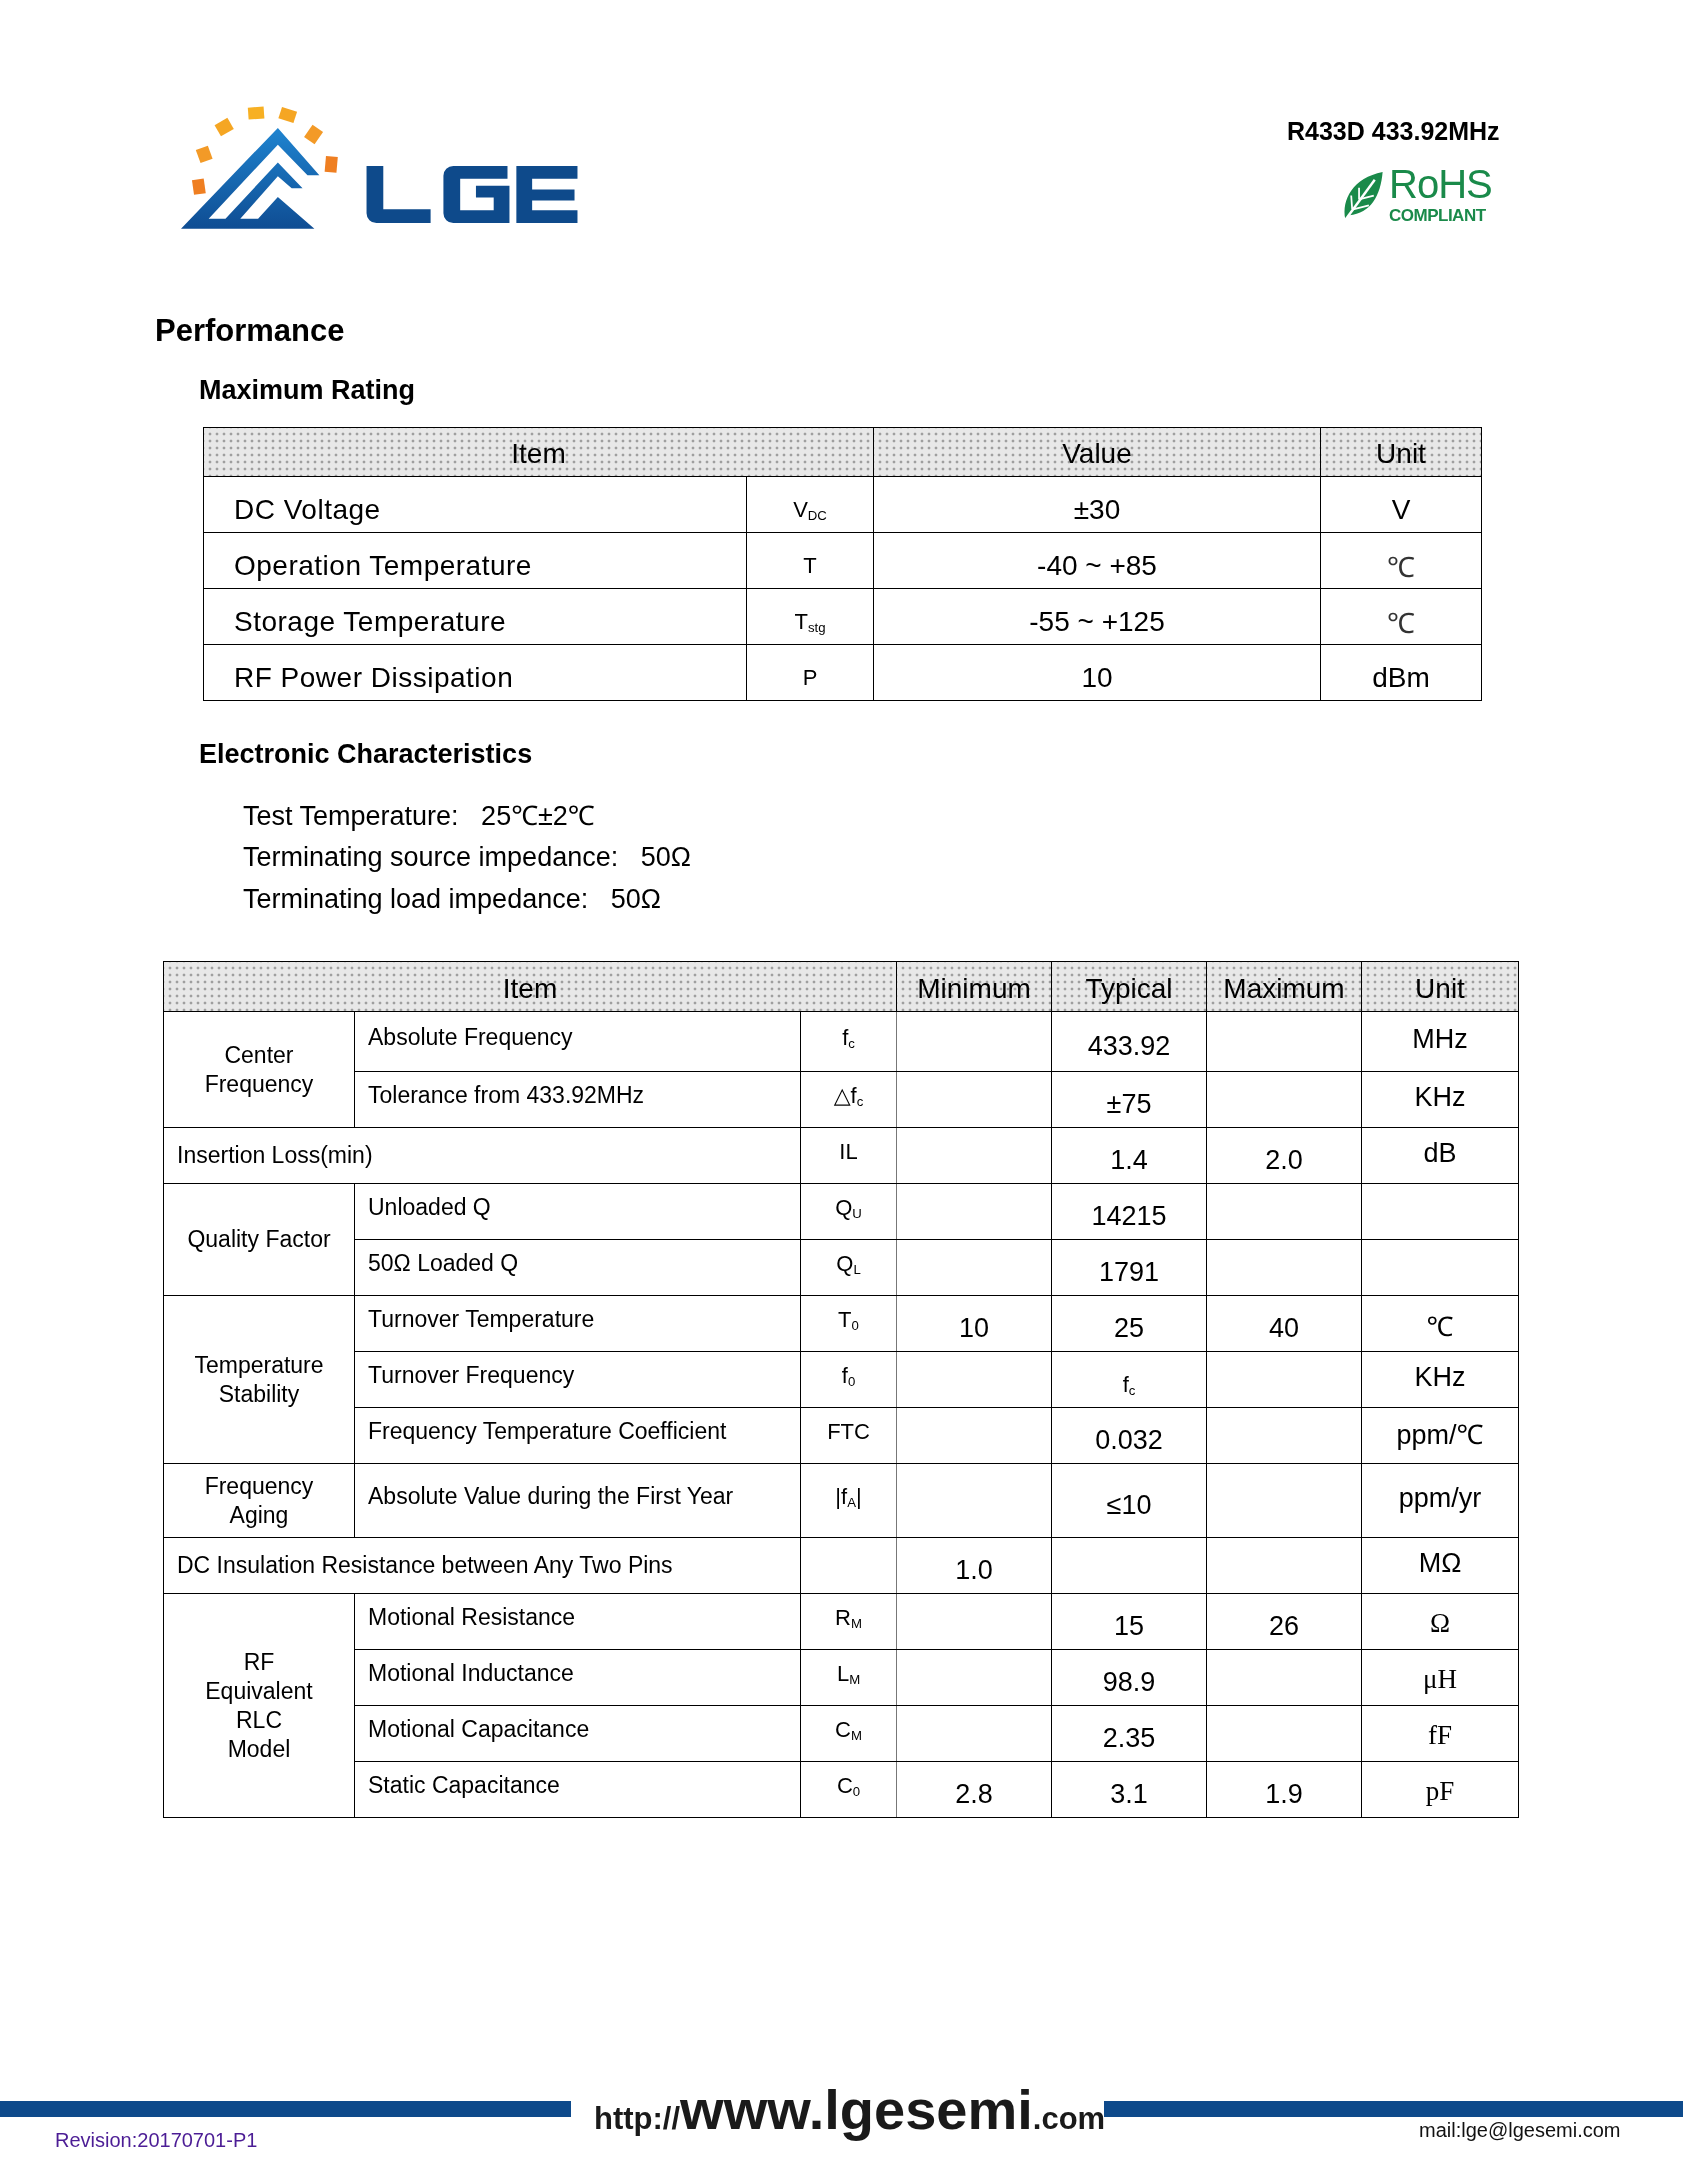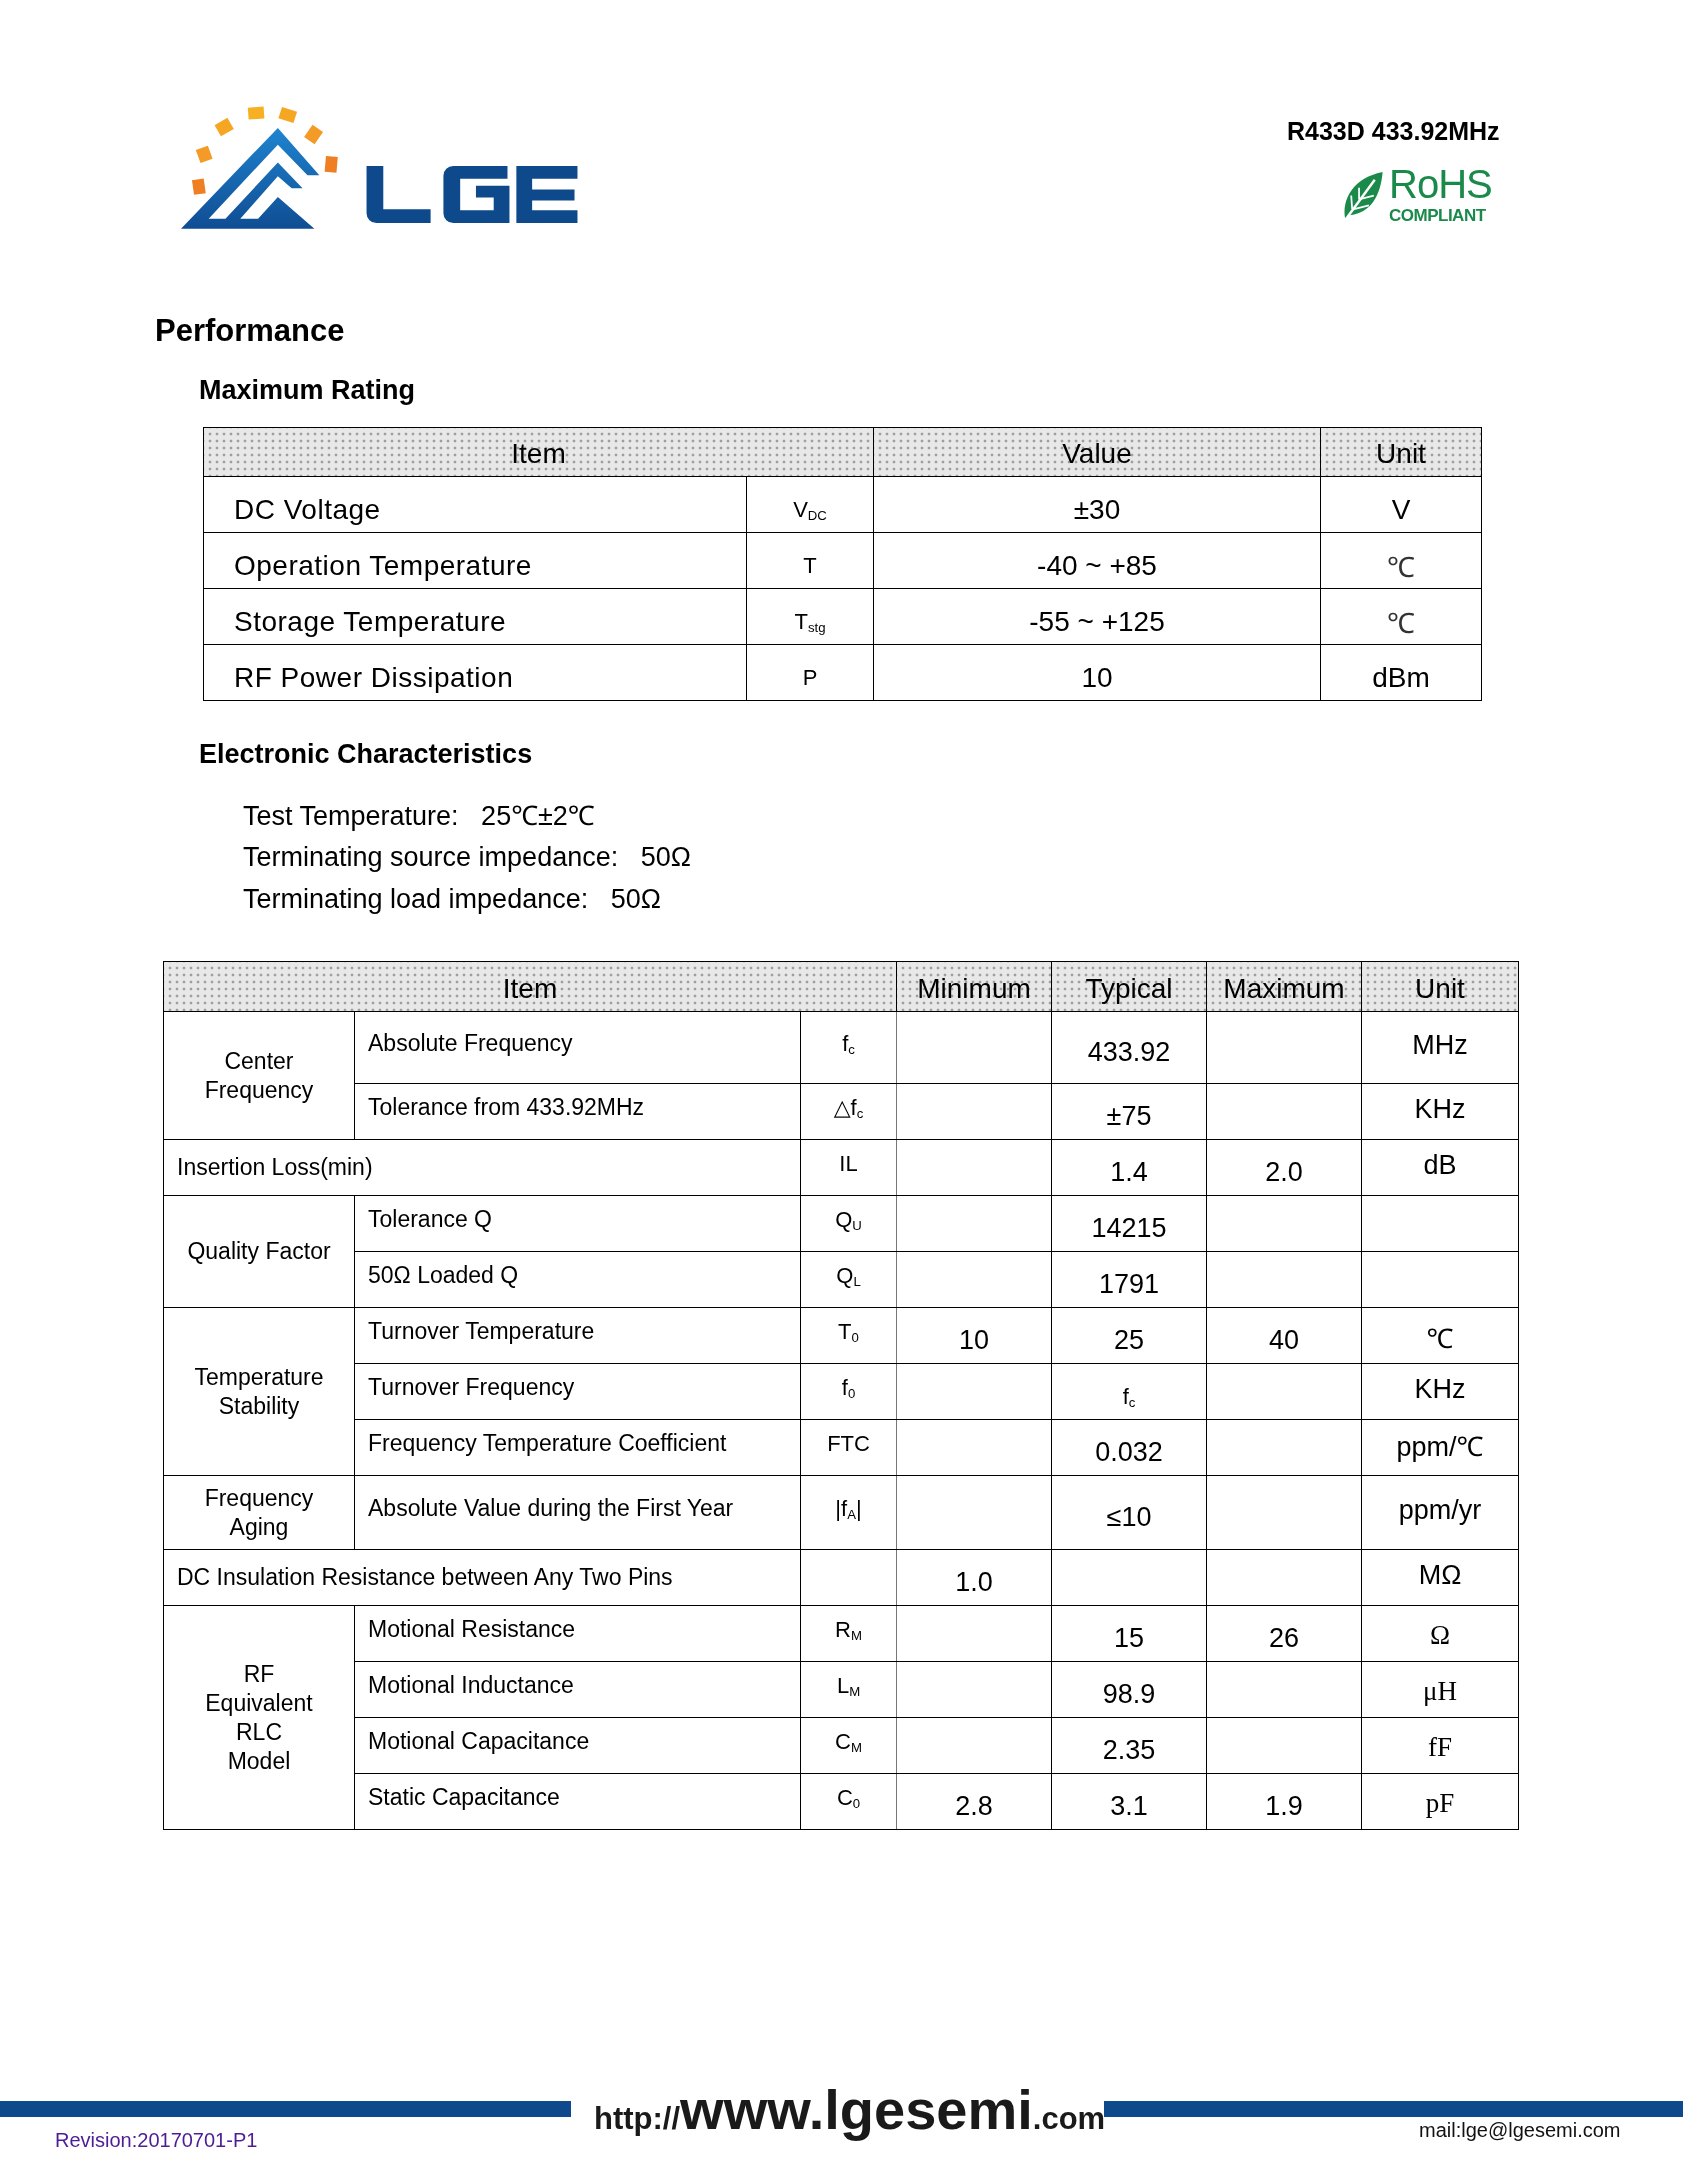--- a/index.html
+++ b/index.html
@@ -169,21 +169,21 @@
   <thead>
     <tr>
       <th colspan="3"><span>Item</span></th>
       <th><span>Minimum</span></th>
       <th><span>Typical</span></th>
       <th><span>Maximum</span></th>
       <th><span>Unit</span></th>
     </tr>
   </thead>
   <tbody id="t-elec-body">
-      <tr style="height: 72px;">
+      <tr style="height: 60px;">
         <td class="grp" rowspan="2"><span>Center</span><br><span>Frequency</span></td>
         <td class="sub">Absolute Frequency</td>
         <td class="sym"><span>f</span><sub>c</sub></td>
         <td class="num"></td>
         <td class="num">433.92</td>
         <td class="num"></td>
         <td class="unit">MHz</td>
       </tr>
       <tr style="height: 56px;">
         <td class="sub">Tolerance from 433.92MHz</td>
@@ -196,21 +196,21 @@
       <tr style="height: 56px;">
         <td class="full" colspan="2">Insertion Loss(min)</td>
         <td class="sym"><span>IL</span></td>
         <td class="num"></td>
         <td class="num">1.4</td>
         <td class="num">2.0</td>
         <td class="unit">dB</td>
       </tr>
       <tr style="height: 56px;">
         <td class="grp" rowspan="2"><span>Quality Factor</span></td>
-        <td class="sub">Tolerance Q</td>
+        <td class="sub">Unloaded Q</td>
         <td class="sym"><span>Q</span><sub>U</sub></td>
         <td class="num"></td>
         <td class="num">14215</td>
         <td class="num"></td>
         <td class="unit"></td>
       </tr>
       <tr style="height: 56px;">
         <td class="sub big">50Ω Loaded Q</td>
         <td class="sym"><span>Q</span><sub>L</sub></td>
         <td class="num"></td>

